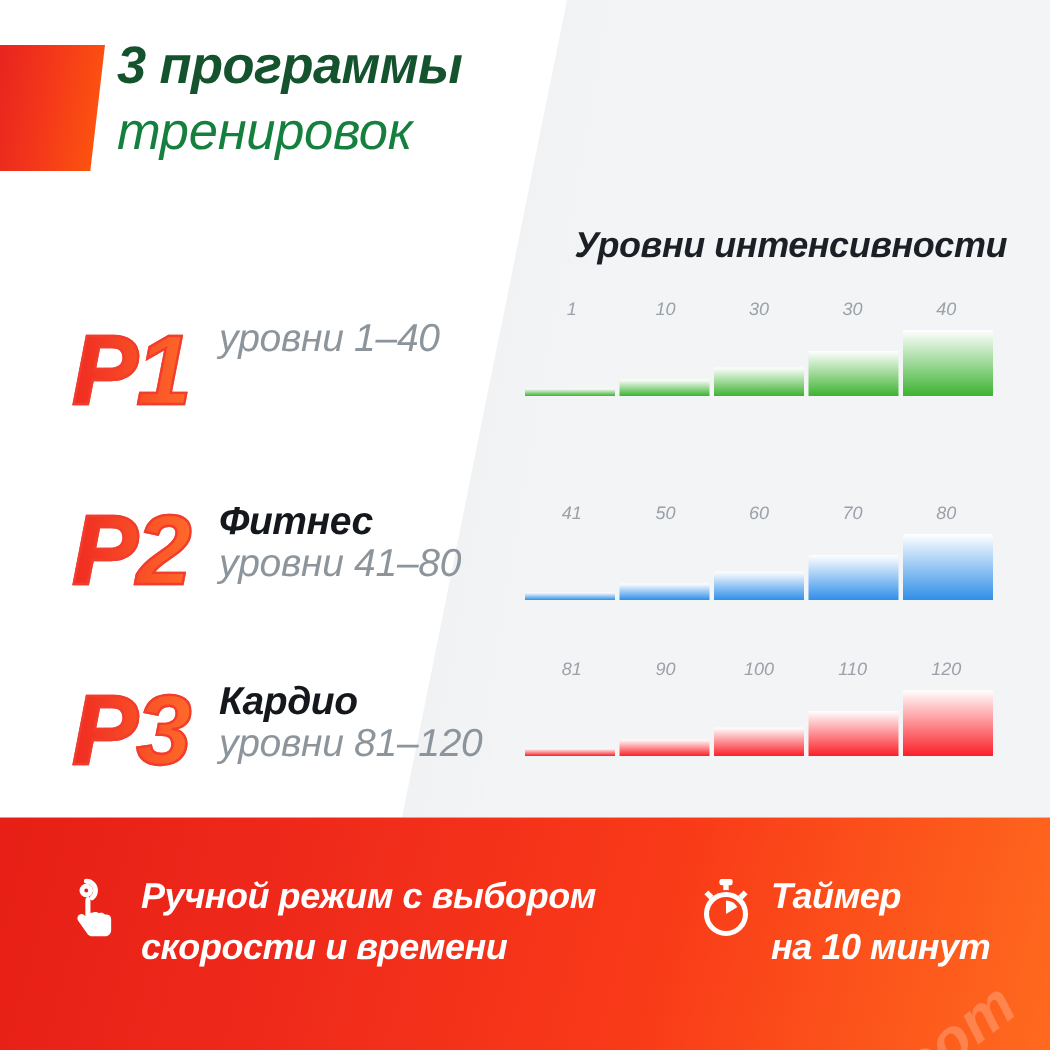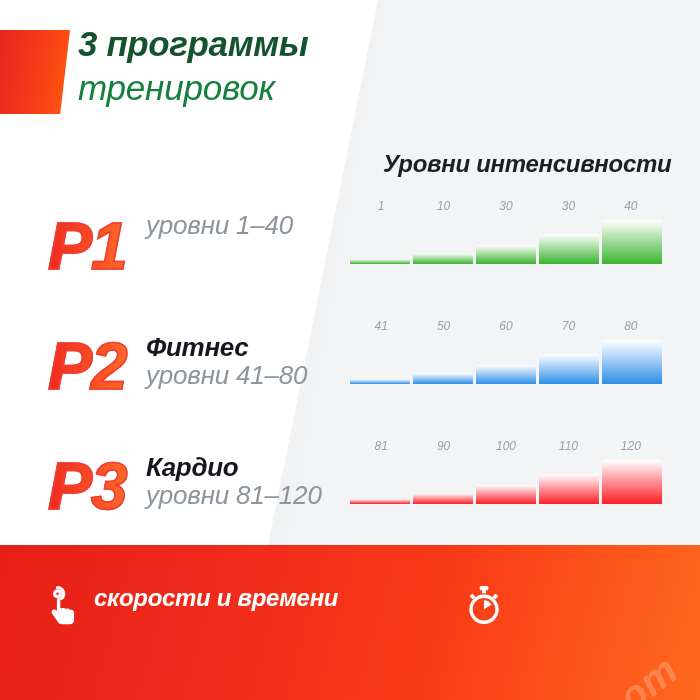--- a/index.html
+++ b/index.html
@@ -156,21 +156,21 @@
           <div class="bar-label">40</div>
         </div>
         <div class="bars">
           <div class="bar" style="height:5px;background:linear-gradient(180deg,#ffffff 0%,#3cb330 100%);"></div>
           <div class="bar" style="height:11px;background:linear-gradient(180deg,#ffffff 0%,#3cb330 100%);"></div>
           <div class="bar" style="height:19px;background:linear-gradient(180deg,#ffffff 0%,#3cb330 100%);"></div>
           <div class="bar" style="height:30px;background:linear-gradient(180deg,#ffffff 0%,#3cb330 100%);"></div>
           <div class="bar" style="height:44px;background:linear-gradient(180deg,#ffffff 0%,#3cb330 100%);"></div>
         </div>
       </div>
-      <div class="bar-group" style="top: 318px;">
+      <div class="bar-group" style="top: 334px;">
         <div class="bar-labels">
           <div class="bar-label">41</div>
           <div class="bar-label">50</div>
           <div class="bar-label">60</div>
           <div class="bar-label">70</div>
           <div class="bar-label">80</div>
         </div>
         <div class="bars">
           <div class="bar" style="height:5px;background:linear-gradient(180deg,#ffffff 0%,#2f8fe8 100%);"></div>
           <div class="bar" style="height:11px;background:linear-gradient(180deg,#ffffff 0%,#2f8fe8 100%);"></div>
@@ -199,32 +199,37 @@
 
   <div class="banner">
     <div id="features">
         <div class="feature" style="left: 48px;">
           <div class="feature-icon"><svg width="34" height="40" viewBox="0 0 34 40">
               <path d="M9.5 2.5a6.2 6.2 0 0 1 6.2 6.2 6.2 6.2 0 0 1-2.4 4.9" fill="none" stroke="#fff" stroke-width="3.2" stroke-linecap="round"></path>
               <circle cx="9.5" cy="8.7" r="2.9" fill="none" stroke="#fff" stroke-width="3.2"></circle>
               <path d="M9.6 12.5c1.7 0 2.7 1.2 2.7 2.8v8.3l2.3-.5c1.3-.3 2.5.1 3.3.8l.4-.2c1.3-.6 2.7-.2 3.5.8.1.1.2.3.3.4 1.3-.5 2.7 0 3.4 1 .4.6.6 1.2.6 2v7.3c0 2.2-1.7 4-3.9 4h-8.7c-1.4 0-2.7-.7-3.4-1.9L4 28.6c-.8-1.3-.4-3 .9-3.8 1.1-.7 2.5-.5 3.4.4l.6.6V15.3c0-1.6 1-2.8 2.7-2.8z" fill="#fff"></path>
             </svg></div>
           <div class="feature-text">
+            <span>Ручной режим с выбором</span>
             <span>скорости и времени</span>
           </div>
         </div>
         <div class="feature" style="left: 466px;">
           <div class="feature-icon"><svg width="36" height="40" viewBox="0 0 36 40">
               <rect x="13.6" y="1" width="8.8" height="4.2" rx="1.5" fill="#fff"></rect>
               <rect x="16.2" y="4.4" width="3.6" height="4" fill="#fff"></rect>
               <path d="M6.2 8.6l3.4 3.4-2.6 2.6-3.4-3.4z" fill="#fff"></path>
               <path d="M29.8 8.6l-3.4 3.4 2.6 2.6 3.4-3.4z" fill="#fff"></path>
               <circle cx="18" cy="24.3" r="13" fill="none" stroke="#fff" stroke-width="3.4"></circle>
               <path d="M18 15.3 A9 9 0 0 1 25.6 19.6 L18 24.3 Z" fill="#fff"></path>
             </svg></div>
+          <div class="feature-text">
+            <span>Таймер</span>
+            <span>на 10 минут</span>
+          </div>
         </div>
       </div>
     <div class="wm">
       <div class="wm-main">ZonaSporta.com</div>
       <div class="wm-sub">СОЗДАЙ СВОЮ ЗОНУ СПОРТА</div>
     </div>
   </div>
 
 </div>
 

